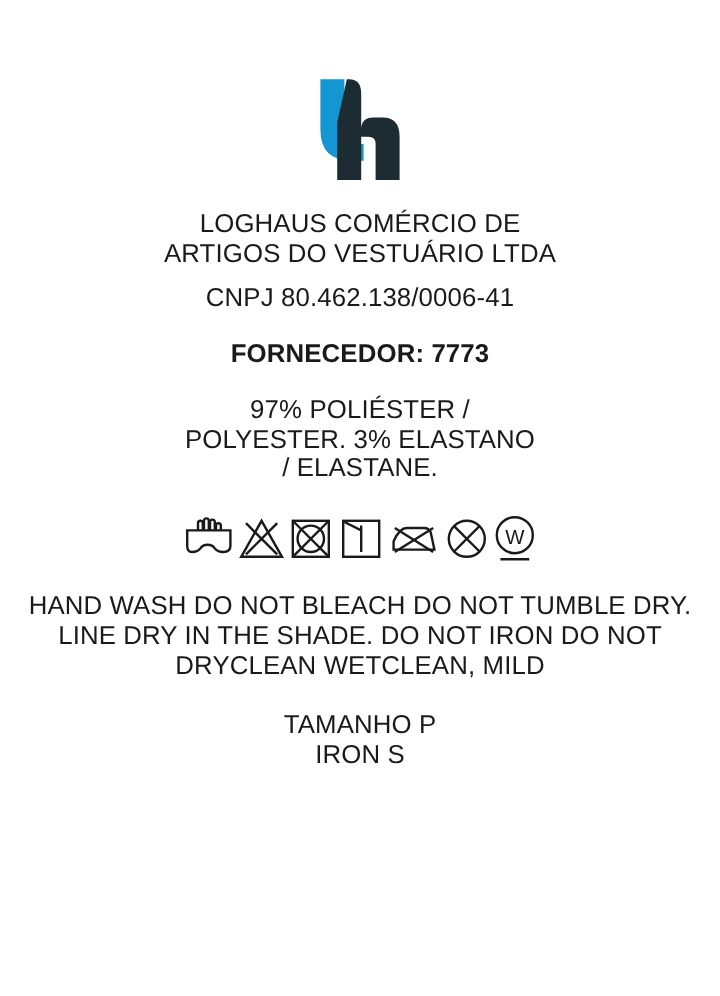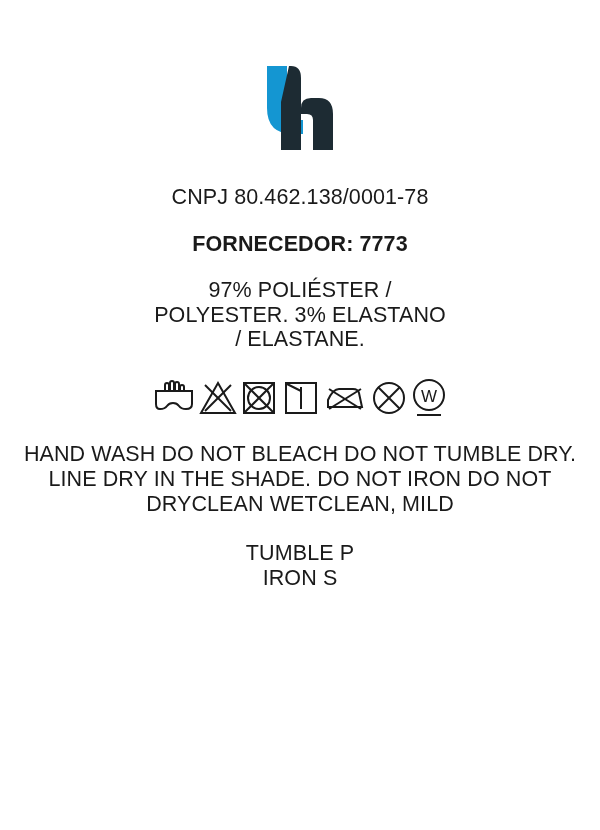--- a/index.html
+++ b/index.html
@@ -67,22 +67,23 @@
 
 <div class="label">
 
   <div class="logo">
     <svg width="82" height="92" viewBox="0 0 82 92" xmlns="http://www.w3.org/2000/svg">
       <path d="M8 4 h20 v44 q0 10 10 10 h6 v14 h-10 q-26 0 -26 -26 z" fill="#1496d2"></path>
       <path d="M30 4 h2 q10 0 10 12 v30 q0 -10 10 -10 h8 q14 0 14 16 v36 h-20 v-30 q0 -6 -6 -6 h-6 v36 h-20 v-48 z" fill="#1d2b33"></path>
     </svg>
   </div>
 
+  <div class="block company">LOGHAUS COMÉRCIO DE ARTIGOS DO VESTUÁRIO LTDA</div>
 
-  <div class="block cnpj">CNPJ 80.462.138/0001-78</div>
+  <div class="block cnpj">CNPJ 80.462.138/0006-41</div>
 
 
   <div class="block supplier">FORNECEDOR: 7773</div>
 
   <div class="block composition">97% POLIÉSTER / POLYESTER. 3% ELASTANO / ELASTANE.</div>
 
   <div class="symbols">
 
     <span>
       <svg width="44" height="38" viewBox="0 0 44 38" xmlns="http://www.w3.org/2000/svg">
@@ -147,17 +148,17 @@
 
   <div class="block care">HAND WASH
 DO NOT BLEACH
 DO NOT TUMBLE DRY.
 LINE DRY IN THE SHADE.
 DO NOT IRON
 DO NOT DRYCLEAN
 WETCLEAN, MILD</div>
 
   <div class="block size">
-    <div>TUMBLE P</div>
+    <div>TAMANHO P</div>
     <div>IRON S</div>
   </div>
 
 </div>
 
 </body></html>

